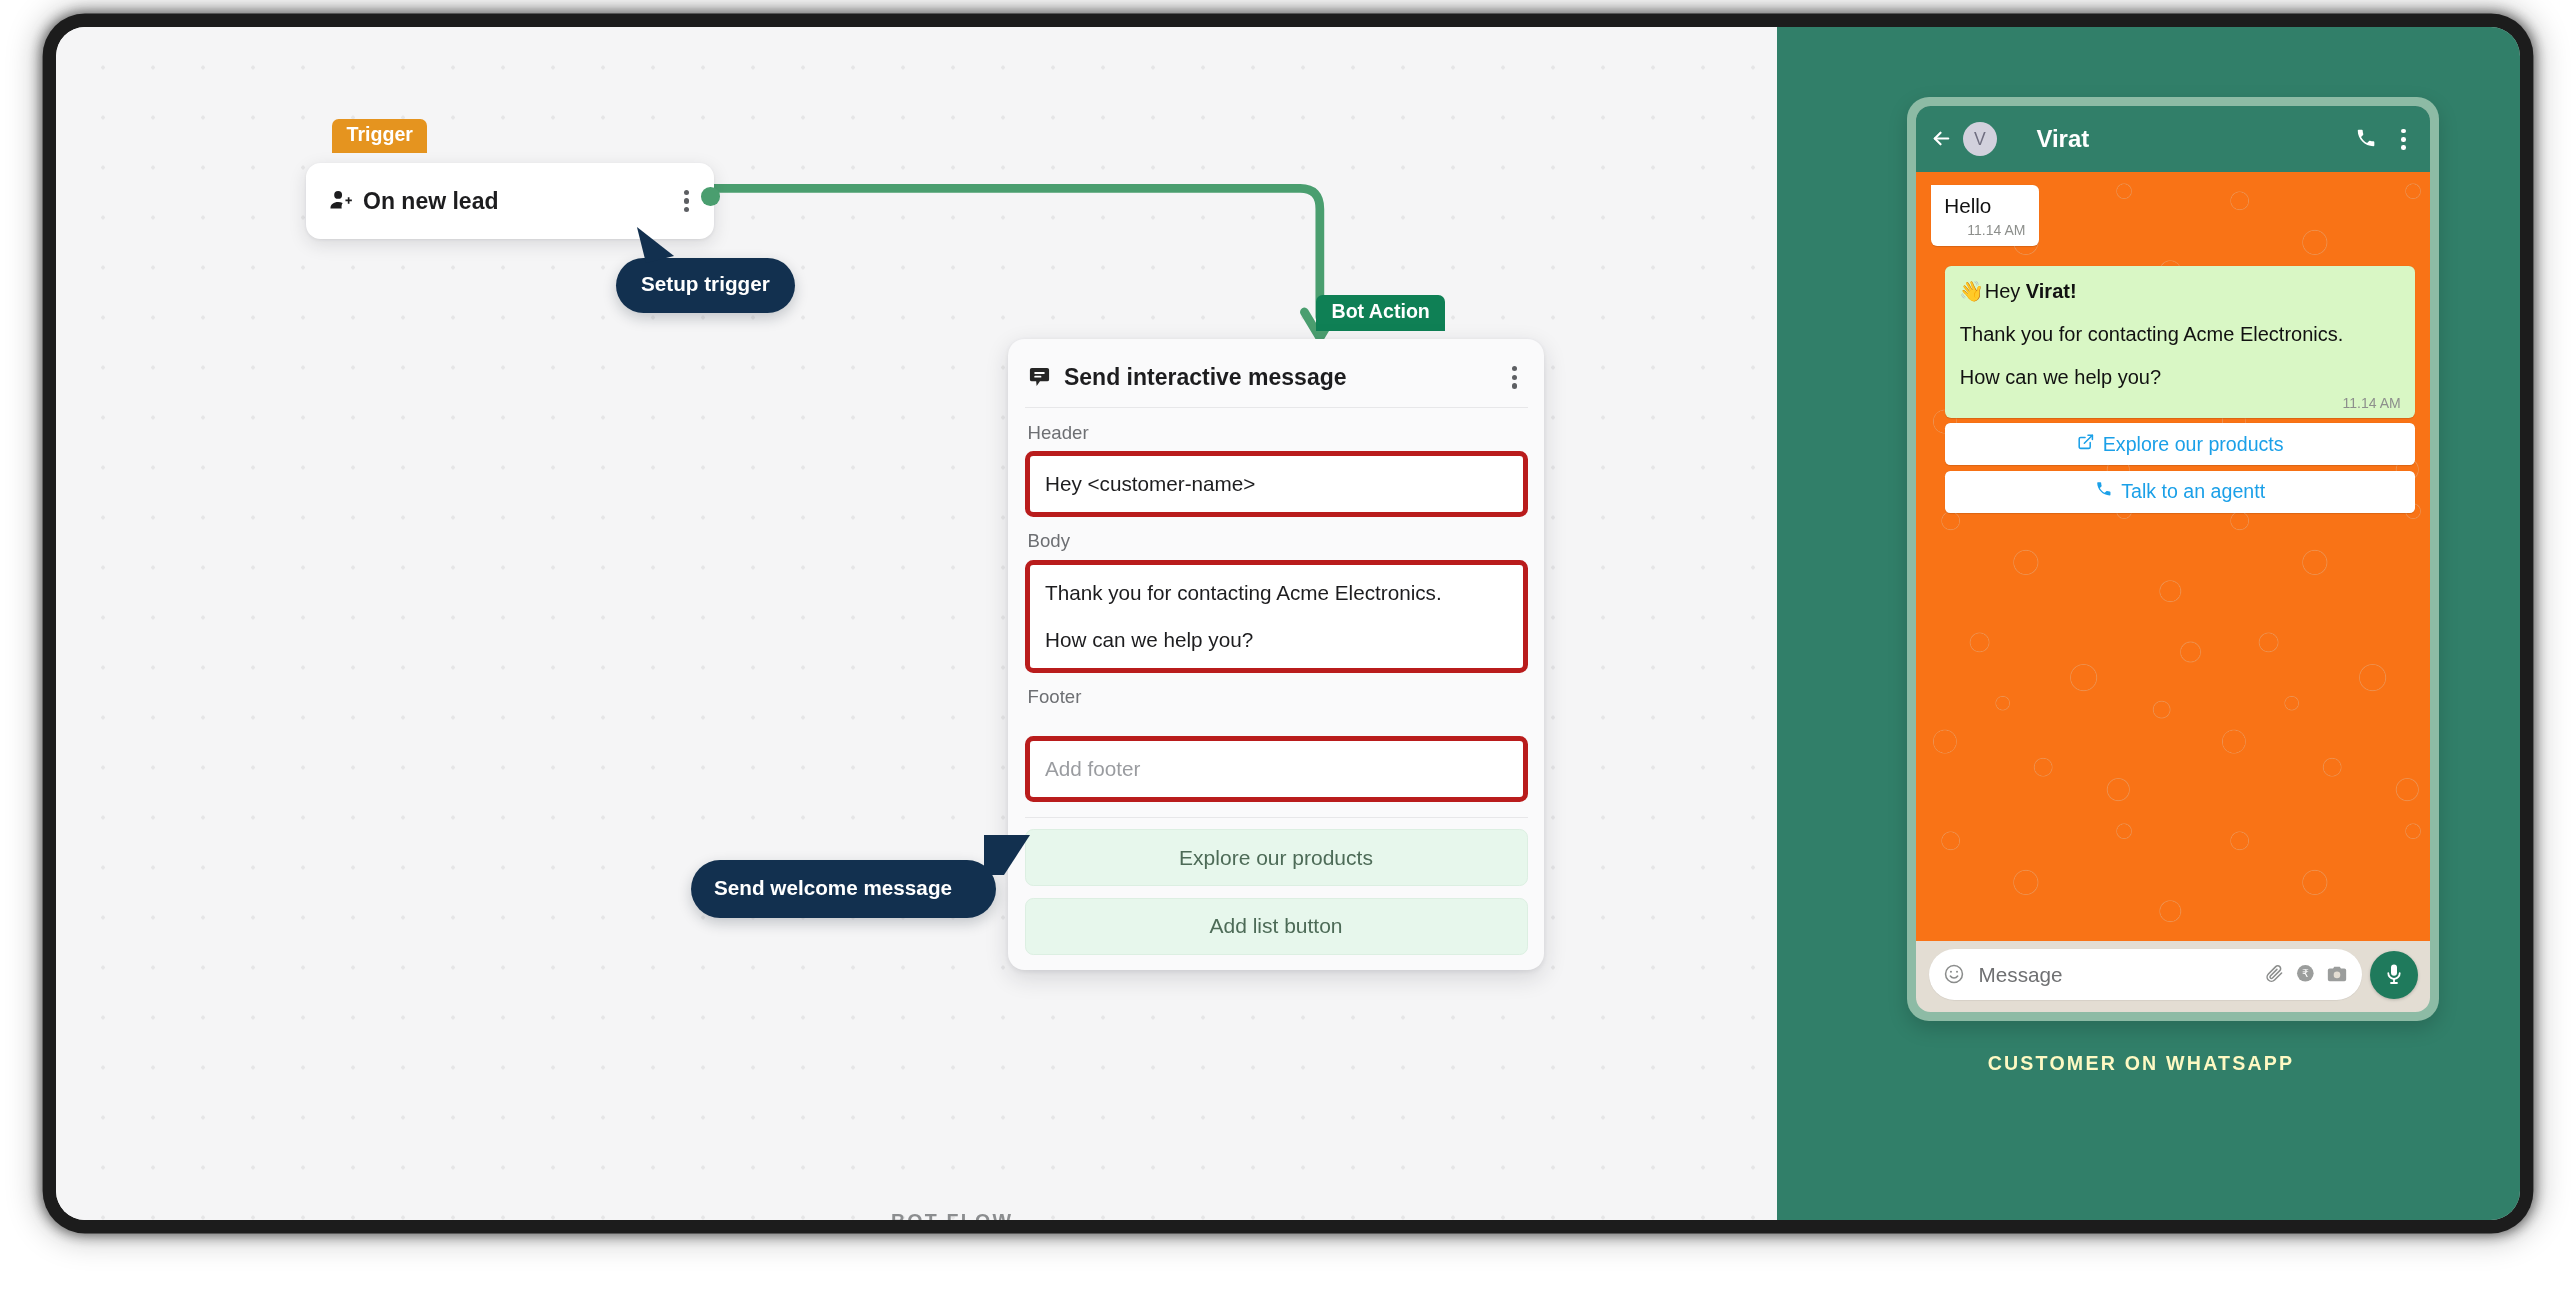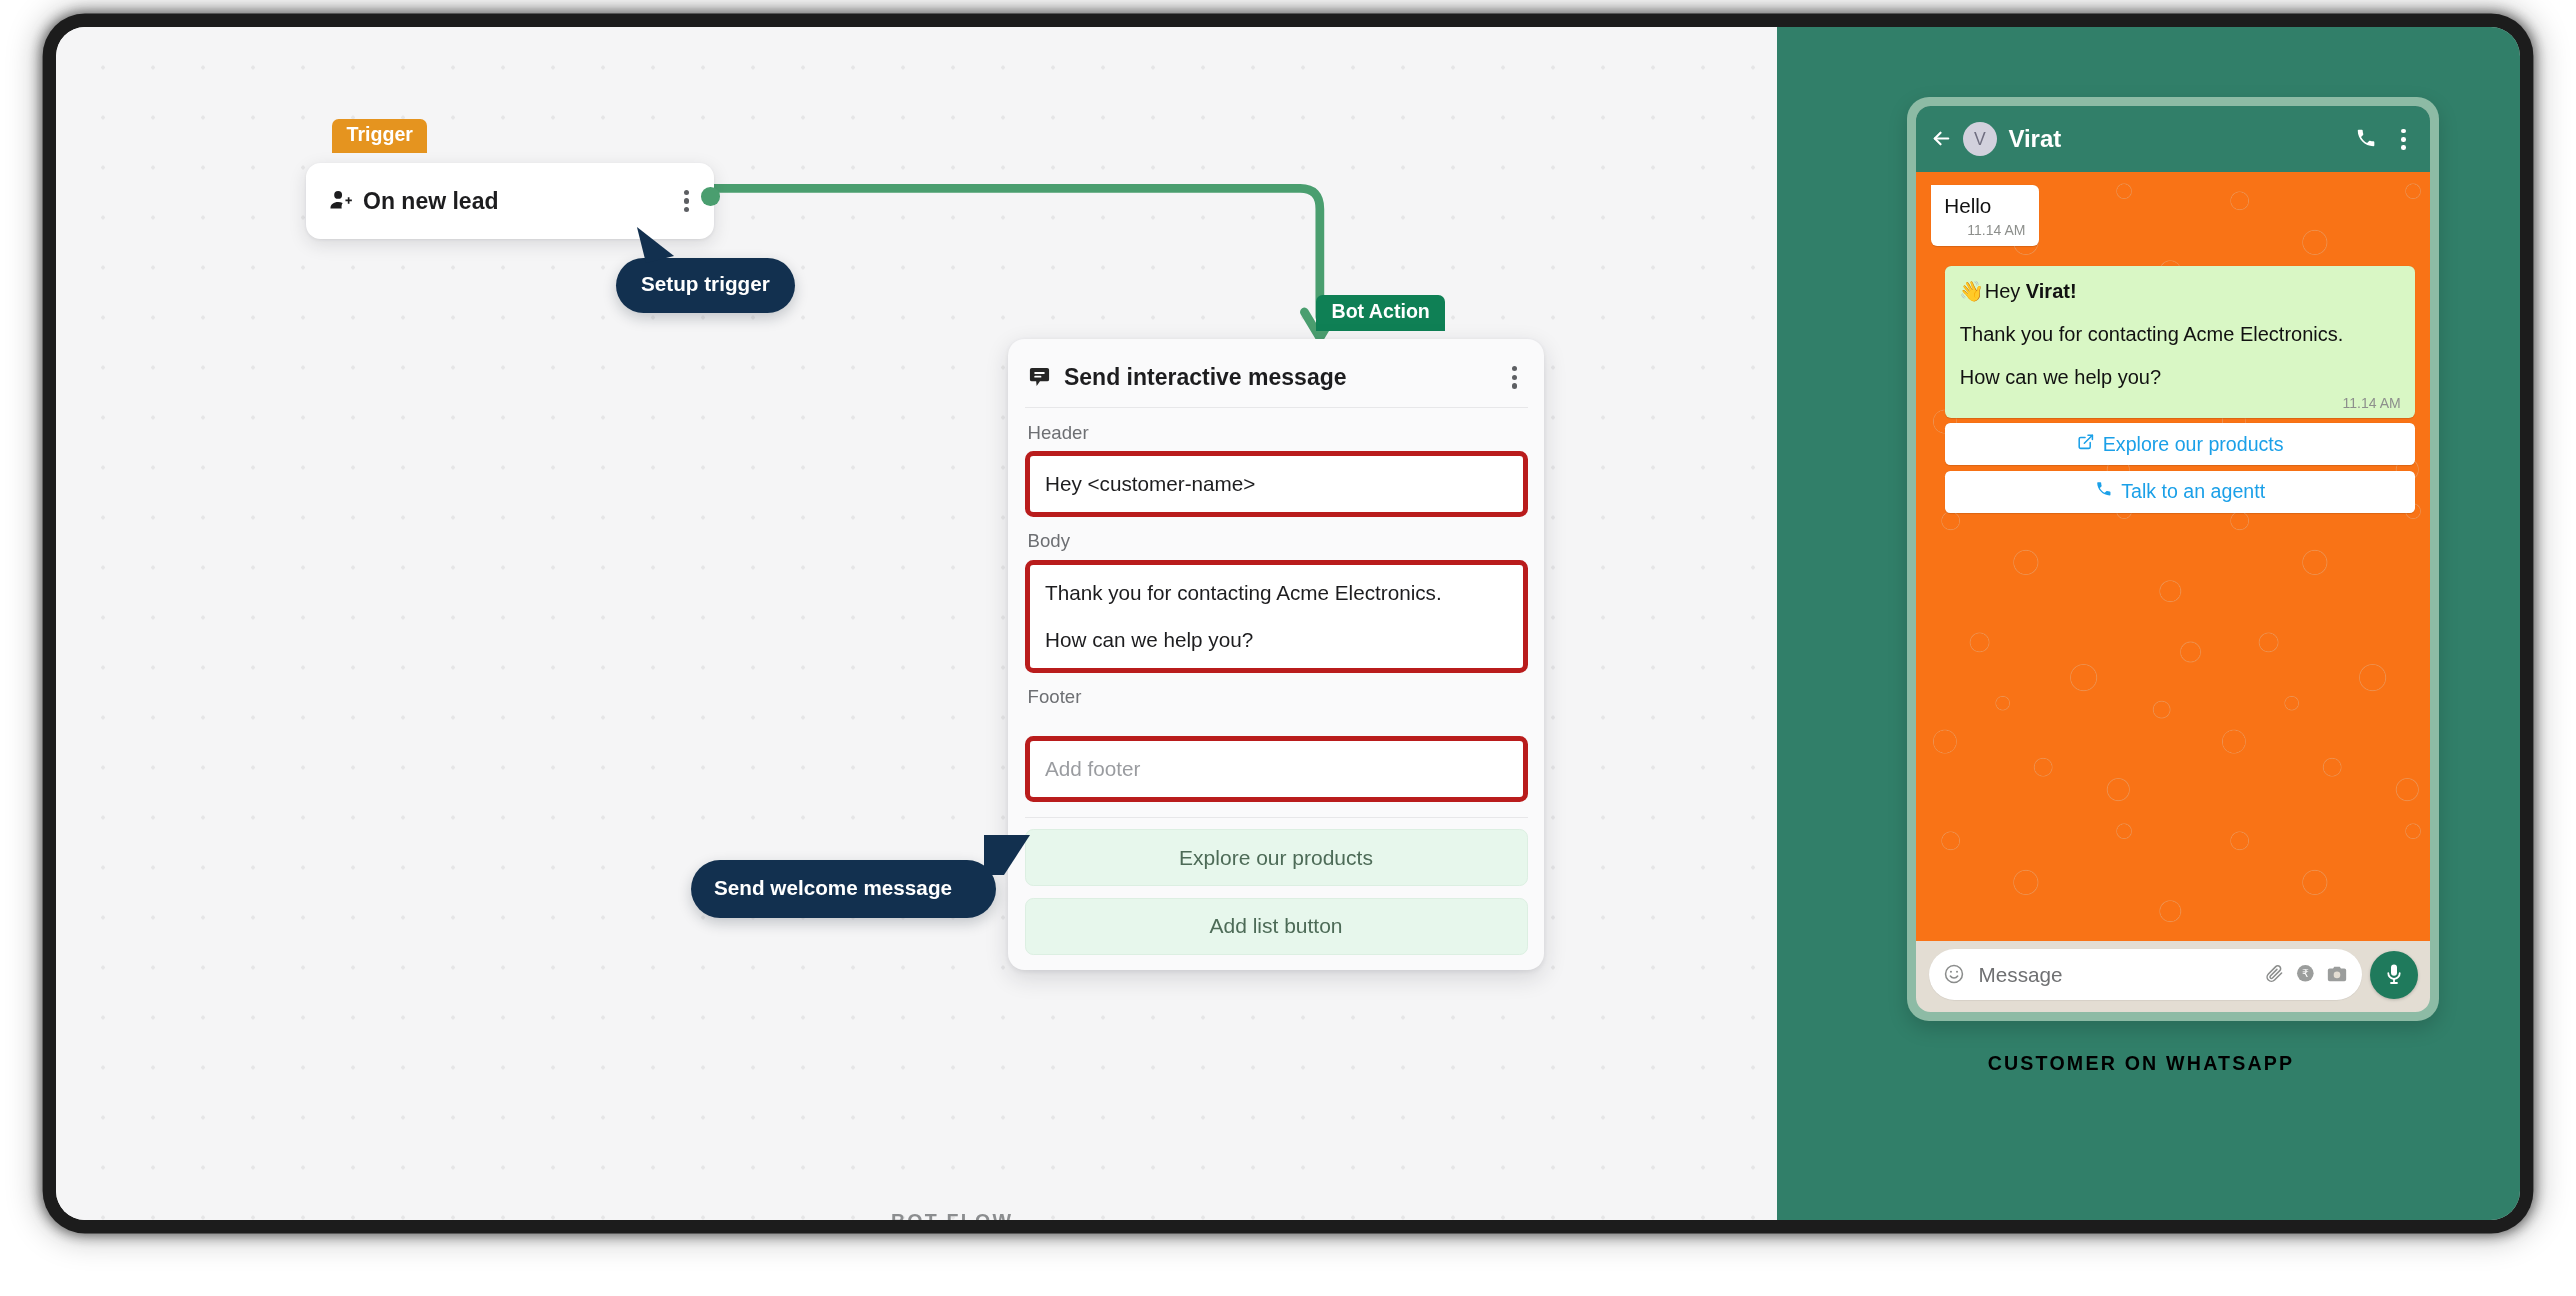--- a/index.html
+++ b/index.html
@@ -259,20 +259,21 @@
     align-items: center;
     justify-content: center;
     margin: 0 11.4px 0 10.3px;
     flex: none;
   }
   #wa-header .wa-name {
     flex: 1;
     color: #fff;
     font-size: 24px;
     font-weight: 700;
+    margin-left: 28px;
   }
   #wa-header .kebab i { background: #ffffff; width: 4.6px; height: 4.6px; }
 
   #wa-body {
     flex: 1;
     position: relative;
     padding: 12.4px 14.5px 0 14.5px;
     overflow: hidden;
     background-color: #f97316;
   }
@@ -372,21 +373,21 @@
     align-items: center;
     justify-content: center;
     flex: none;
     box-shadow: 0 1px 3.1px rgba(0,0,0,0.2);
   }
   #wa-caption {
     position: absolute;
     left: 0; right: 15px;
     top: 1025px;
     text-align: center;
-    color: #000000;
+    color: #fef9c3;
     font-size: 19.6px;
     font-weight: 700;
     letter-spacing: 2.2px;
   }
 </style>
 </head>
 <body>
 
 <div id="frame">
 

